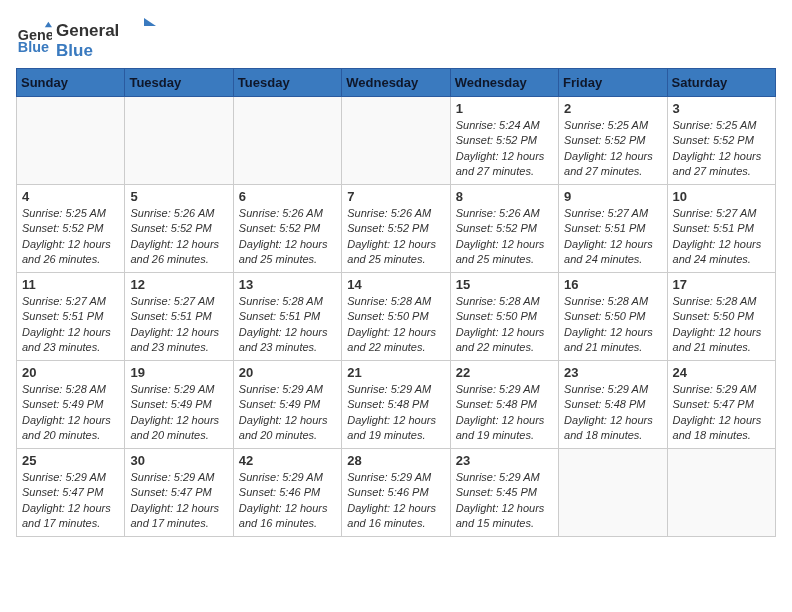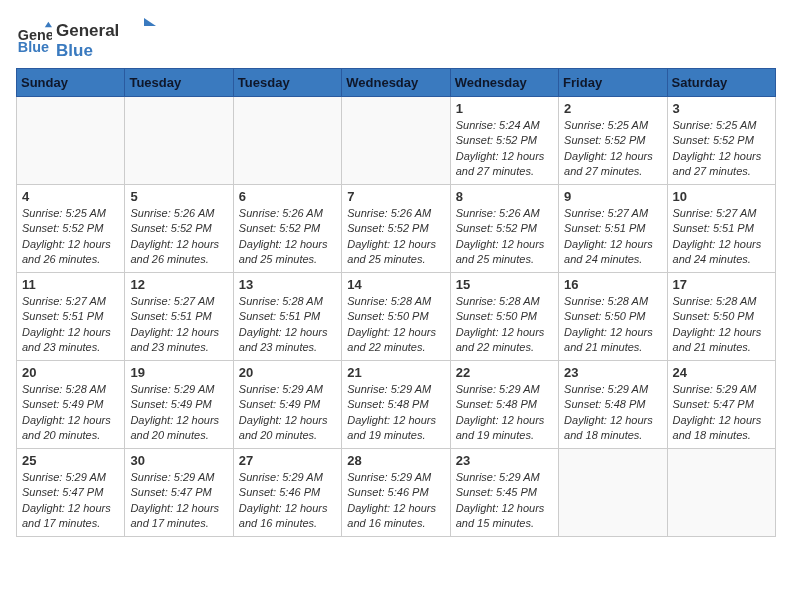--- a/index.html
+++ b/index.html
@@ -314,21 +314,21 @@
 and 17 minutes.</div>
         </td>
         <td>
           <span class="day-number">30</span>
           <div class="day-info">Sunrise: 5:29 AM
 Sunset: 5:47 PM
 Daylight: 12 hours
 and 17 minutes.</div>
         </td>
         <td>
-          <span class="day-number">27</span>
+          <span class="day-number">42</span>
           <div class="day-info">Sunrise: 5:29 AM
 Sunset: 5:46 PM
 Daylight: 12 hours
 and 16 minutes.</div>
         </td>
         <td>
           <span class="day-number">28</span>
           <div class="day-info">Sunrise: 5:29 AM
 Sunset: 5:46 PM
 Daylight: 12 hours

